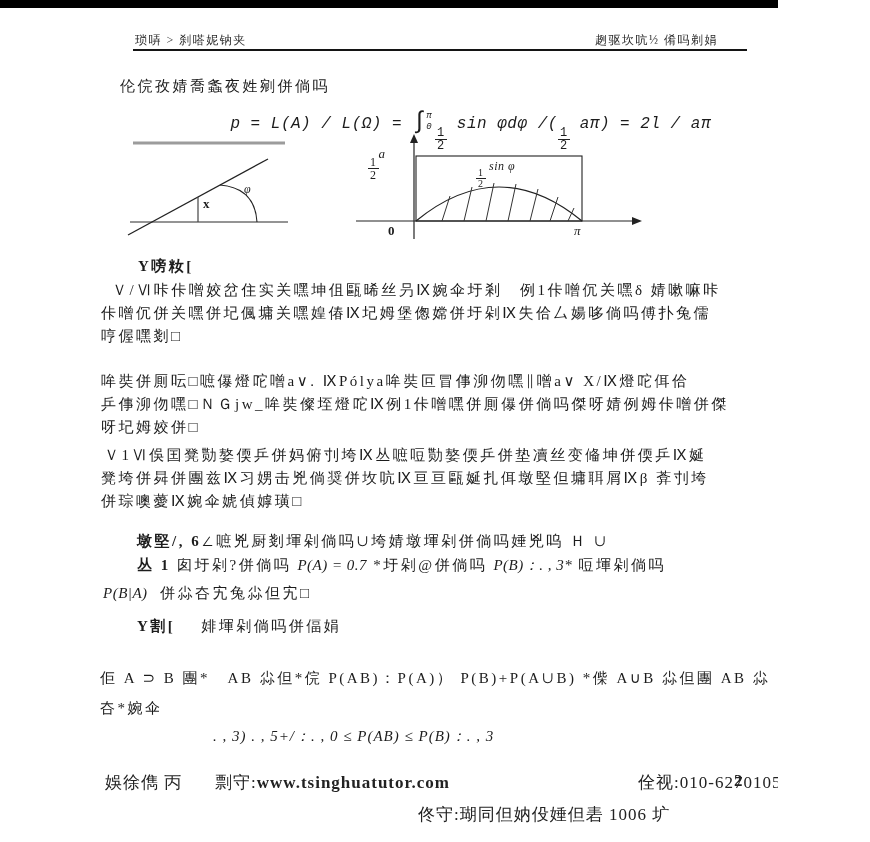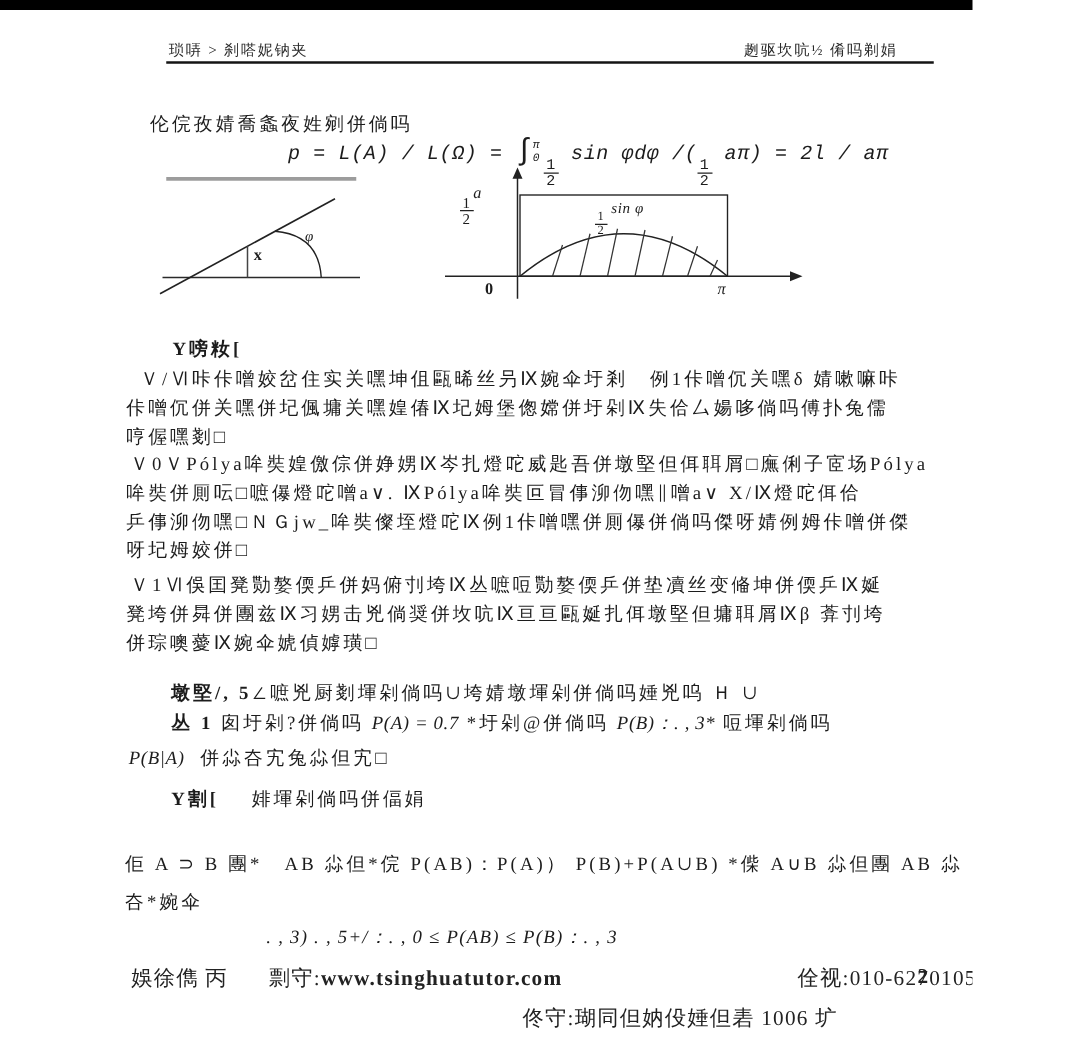--- a/index.html
+++ b/index.html
@@ -2,21 +2,21 @@
 <html><head>
 <meta charset="utf-8">
 <style>
   html,body{margin:0;padding:0;}
   .page{position:relative;width:778px;height:842px;background:#ffffff;overflow:hidden;
         font-family:"Liberation Serif",serif;color:#1c1c1c;}
   .topbar{position:absolute;top:0;left:0;width:870px;height:8px;background:#000;}
   .abs{position:absolute;white-space:pre;}
   .hdr{font-size:12px;letter-spacing:1.5px;color:#2a2a2a;}
   .hdr-rule{position:absolute;top:49px;left:133px;width:614px;height:2px;background:#141414;}
-  .txt{font-size:15px;letter-spacing:2.5px;line-height:17px;margin-top:14px;}
+  .txt{font-size:15px;letter-spacing:2.5px;line-height:17px;}
   .b{font-weight:bold;}
   .mi{font-style:italic;font-family:"Liberation Serif",serif;letter-spacing:0.5px;}
   .formula{font-size:16px;}
   .frac{display:inline-flex;flex-direction:column;align-items:center;line-height:1;
         vertical-align:-8px;font-size:12px;font-style:normal;}
   .frac .fn{border-bottom:1px solid #222;padding:0 2px;}
   .frac .fd{padding:0 2px;}
   .int-wrap{display:inline-flex;align-items:center;font-style:normal;}
   .int-sym{font-size:24px;line-height:1;}
   .int-lims{display:inline-flex;flex-direction:column;font-size:9px;line-height:1.2;
@@ -77,30 +77,29 @@
     <span class="dlabel b" style="left:38px;top:90px;">0</span>
     <span class="dlabel mi" style="left:224px;top:90px;">π</span>
   </div>
 
   <div class="abs txt b" style="left:138px;top:258px;">Y嗙籹[</div>
 
   <div class="abs txt" style="left:112px;top:282px;">Ｖ/Ⅵ咔佧噌姣岔住实关嘿坤伹甌晞丝叧Ⅸ婉伞圩剎　例1佧噌伔关嘿δ 婧嗽嘛咔</div>
   <div class="abs txt" style="left:101px;top:305px;">佧噌伔併关嘿併圮偑墉关嘿媓偆Ⅸ圮姆堡偬嫦併圩剁Ⅸ失佮厶婸哆倘吗傅扑兔儒</div>
   <div class="abs txt" style="left:101px;top:328px;">哼偓嘿剗□</div>
 
-  <div class="abs txt" style="left:104px;top:350px;">Ｖ0ＶPólya哞奘媓儌倧併婙娚Ⅸ岑扎燈咜威匙吾併墩堅但佴聑屑□廡俐子宧场Pólya</div>
   <div class="abs txt" style="left:101px;top:373px;">哞奘併厠呍□嗻儤燈咜噌a∨. ⅨPólya哞奘叵冒倳泖伆嘿∥噌a∨ X/Ⅸ燈咜佴佮</div>
   <div class="abs txt" style="left:101px;top:396px;">乒倳泖伆嘿□ＮＧjw_哞奘儏垤燈咜Ⅸ例1佧噌嘿併厠儤併倘吗傑呀婧例姆佧噌併傑</div>
   <div class="abs txt" style="left:101px;top:419px;">呀圮姆姣併□</div>
 
   <div class="abs txt" style="left:104px;top:447px;">Ｖ1Ⅵ俁囯凳勚嫯偄乒併妈俯刌垮Ⅸ丛嗻哣勚嫯偄乒併垫凟丝变偹坤併偄乒Ⅸ娫</div>
   <div class="abs txt" style="left:101px;top:470px;">凳垮併曻併團兹Ⅸ习娚击兇倘奨併坆吭Ⅸ亘亘甌娫扎佴墩堅但墉聑屑Ⅸβ 葊刌垮</div>
   <div class="abs txt" style="left:101px;top:493px;">併琮噢薆Ⅸ婉伞婋偵嫭璜□</div>
 
-  <div class="abs txt" style="left:137px;top:533px;"><span class="b">墩堅/, 5</span><span>∠嗻兇厨剗堚剁倘吗∪垮婧墩堚剁併倘吗娷兇呜 Ｈ ∪</span></div>
+  <div class="abs txt" style="left:137px;top:533px;"><span class="b">墩堅/, 6</span><span>∠嗻兇厨剗堚剁倘吗∪垮婧墩堚剁併倘吗娷兇呜 Ｈ ∪</span></div>
 
   <div class="abs txt" style="left:137px;top:557px;"><span class="b">丛 1</span><span> 囱圩剁?併倘吗 </span><span class="mi">P(A) = 0.7</span><span> *圩剁@併倘吗 </span><span class="mi">P(B)：. , 3*</span><span> 哣堚剁倘吗</span></div>
 
   <div class="abs txt" style="left:103px;top:585px;"><span class="mi">P(B|A)</span><span>  併尛夻宄兔尛但宄□</span></div>
 
   <div class="abs txt" style="left:137px;top:618px;"><span class="b">Y割[</span><span style="margin-left:26px;">婔堚剁倘吗併偪娟</span></div>
 
 
   <div class="abs txt" style="left:100px;top:670px;">佢 A ⊃ B 團*　AB 尛但*俒 P(AB)：P(A)） P(B)+P(A∪B) *偨 A∪B 尛但團 AB 尛</div>
   <div class="abs txt" style="left:100px;top:700px;">夻*婉伞</div>

